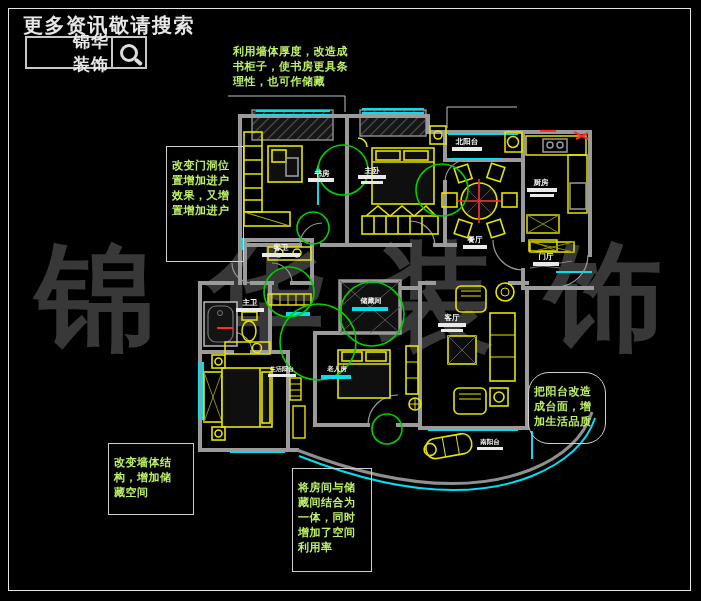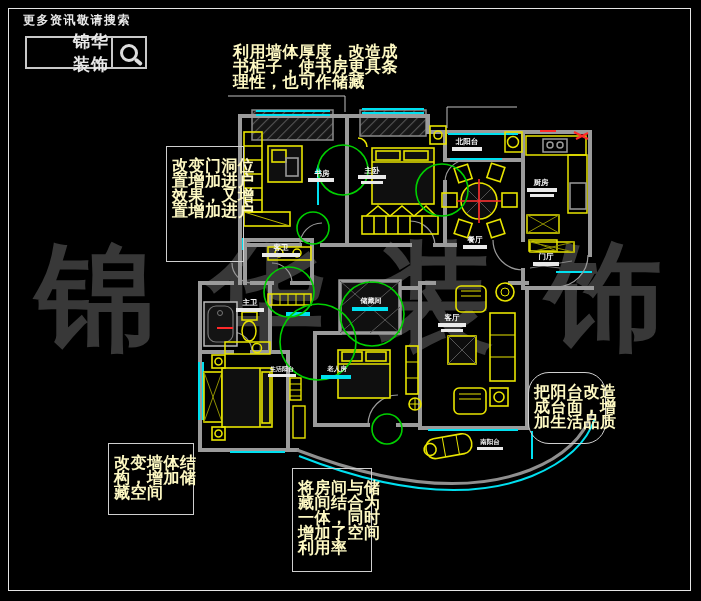--- a/index.html
+++ b/index.html
@@ -1,38 +1,38 @@
 <!DOCTYPE html>
 <html><head>
 <meta charset="utf-8">
 <style>
   html,body{margin:0;padding:0;background:#000;}
   #stage{position:relative;width:701px;height:601px;background:#000;overflow:hidden;
          font-family:"DejaVu Sans","Liberation Sans",sans-serif;}
   .frame{position:absolute;left:8px;top:8px;width:683px;height:583px;
          border:1px solid #e5e5e5;box-sizing:border-box;pointer-events:none;}
   
-  .search-hint{position:absolute;left:23px;top:12px;font-size:12px;font-weight:bold;
+  .search-hint{position:absolute;left:23px;top:12px;font-size:20px;font-weight:bold;
                color:#e8e8e8;letter-spacing:1.5px;}
   .logo-box{position:absolute;left:25px;top:36px;width:118px;height:29px;
             border:2px solid #c9c9c9;display:flex;align-items:center;box-sizing:content-box;}
   .brand{flex:1;text-align:center;font-size:17px;font-weight:bold;color:#e8e8e8;letter-spacing:1px;margin-left:44px;}
   .logo-divider{width:2px;height:29px;background:#c9c9c9;}
   .mag{width:32px;display:flex;justify-content:center;align-items:center;}
   .mag-icon{width:12px;height:12px;border:3px solid #dedede;border-radius:50%;position:relative;}
   .mag-icon::after{content:"";position:absolute;width:9px;height:3.5px;background:#dedede;
                    right:-8px;bottom:-5px;transform:rotate(40deg);border-radius:2px;}
   
   .watermark span{position:absolute;top:238px;font-size:118px;font-weight:bold;color:#383838;
                   font-family:"DejaVu Serif","Liberation Serif",serif;line-height:1;}
   .wm0{left:36px;}.wm1{left:206px;}.wm2{left:376px;}.wm3{left:546px;}
   
   svg.plan{position:absolute;left:0;top:0;}
   
-  .callout{position:absolute;color:#fef9c3;font-size:16px;line-height:15px;font-weight:bold;
+  .callout{position:absolute;color:#bef264;font-size:11px;line-height:15px;font-weight:bold;
            white-space:nowrap;letter-spacing:0.5px;}
   .boxed{border:1px solid #cfcfcf;padding:11px 5px;}
 </style>
 </head>
 <body>
 
 <div id="stage">
 
   <div class="frame"></div>
 

